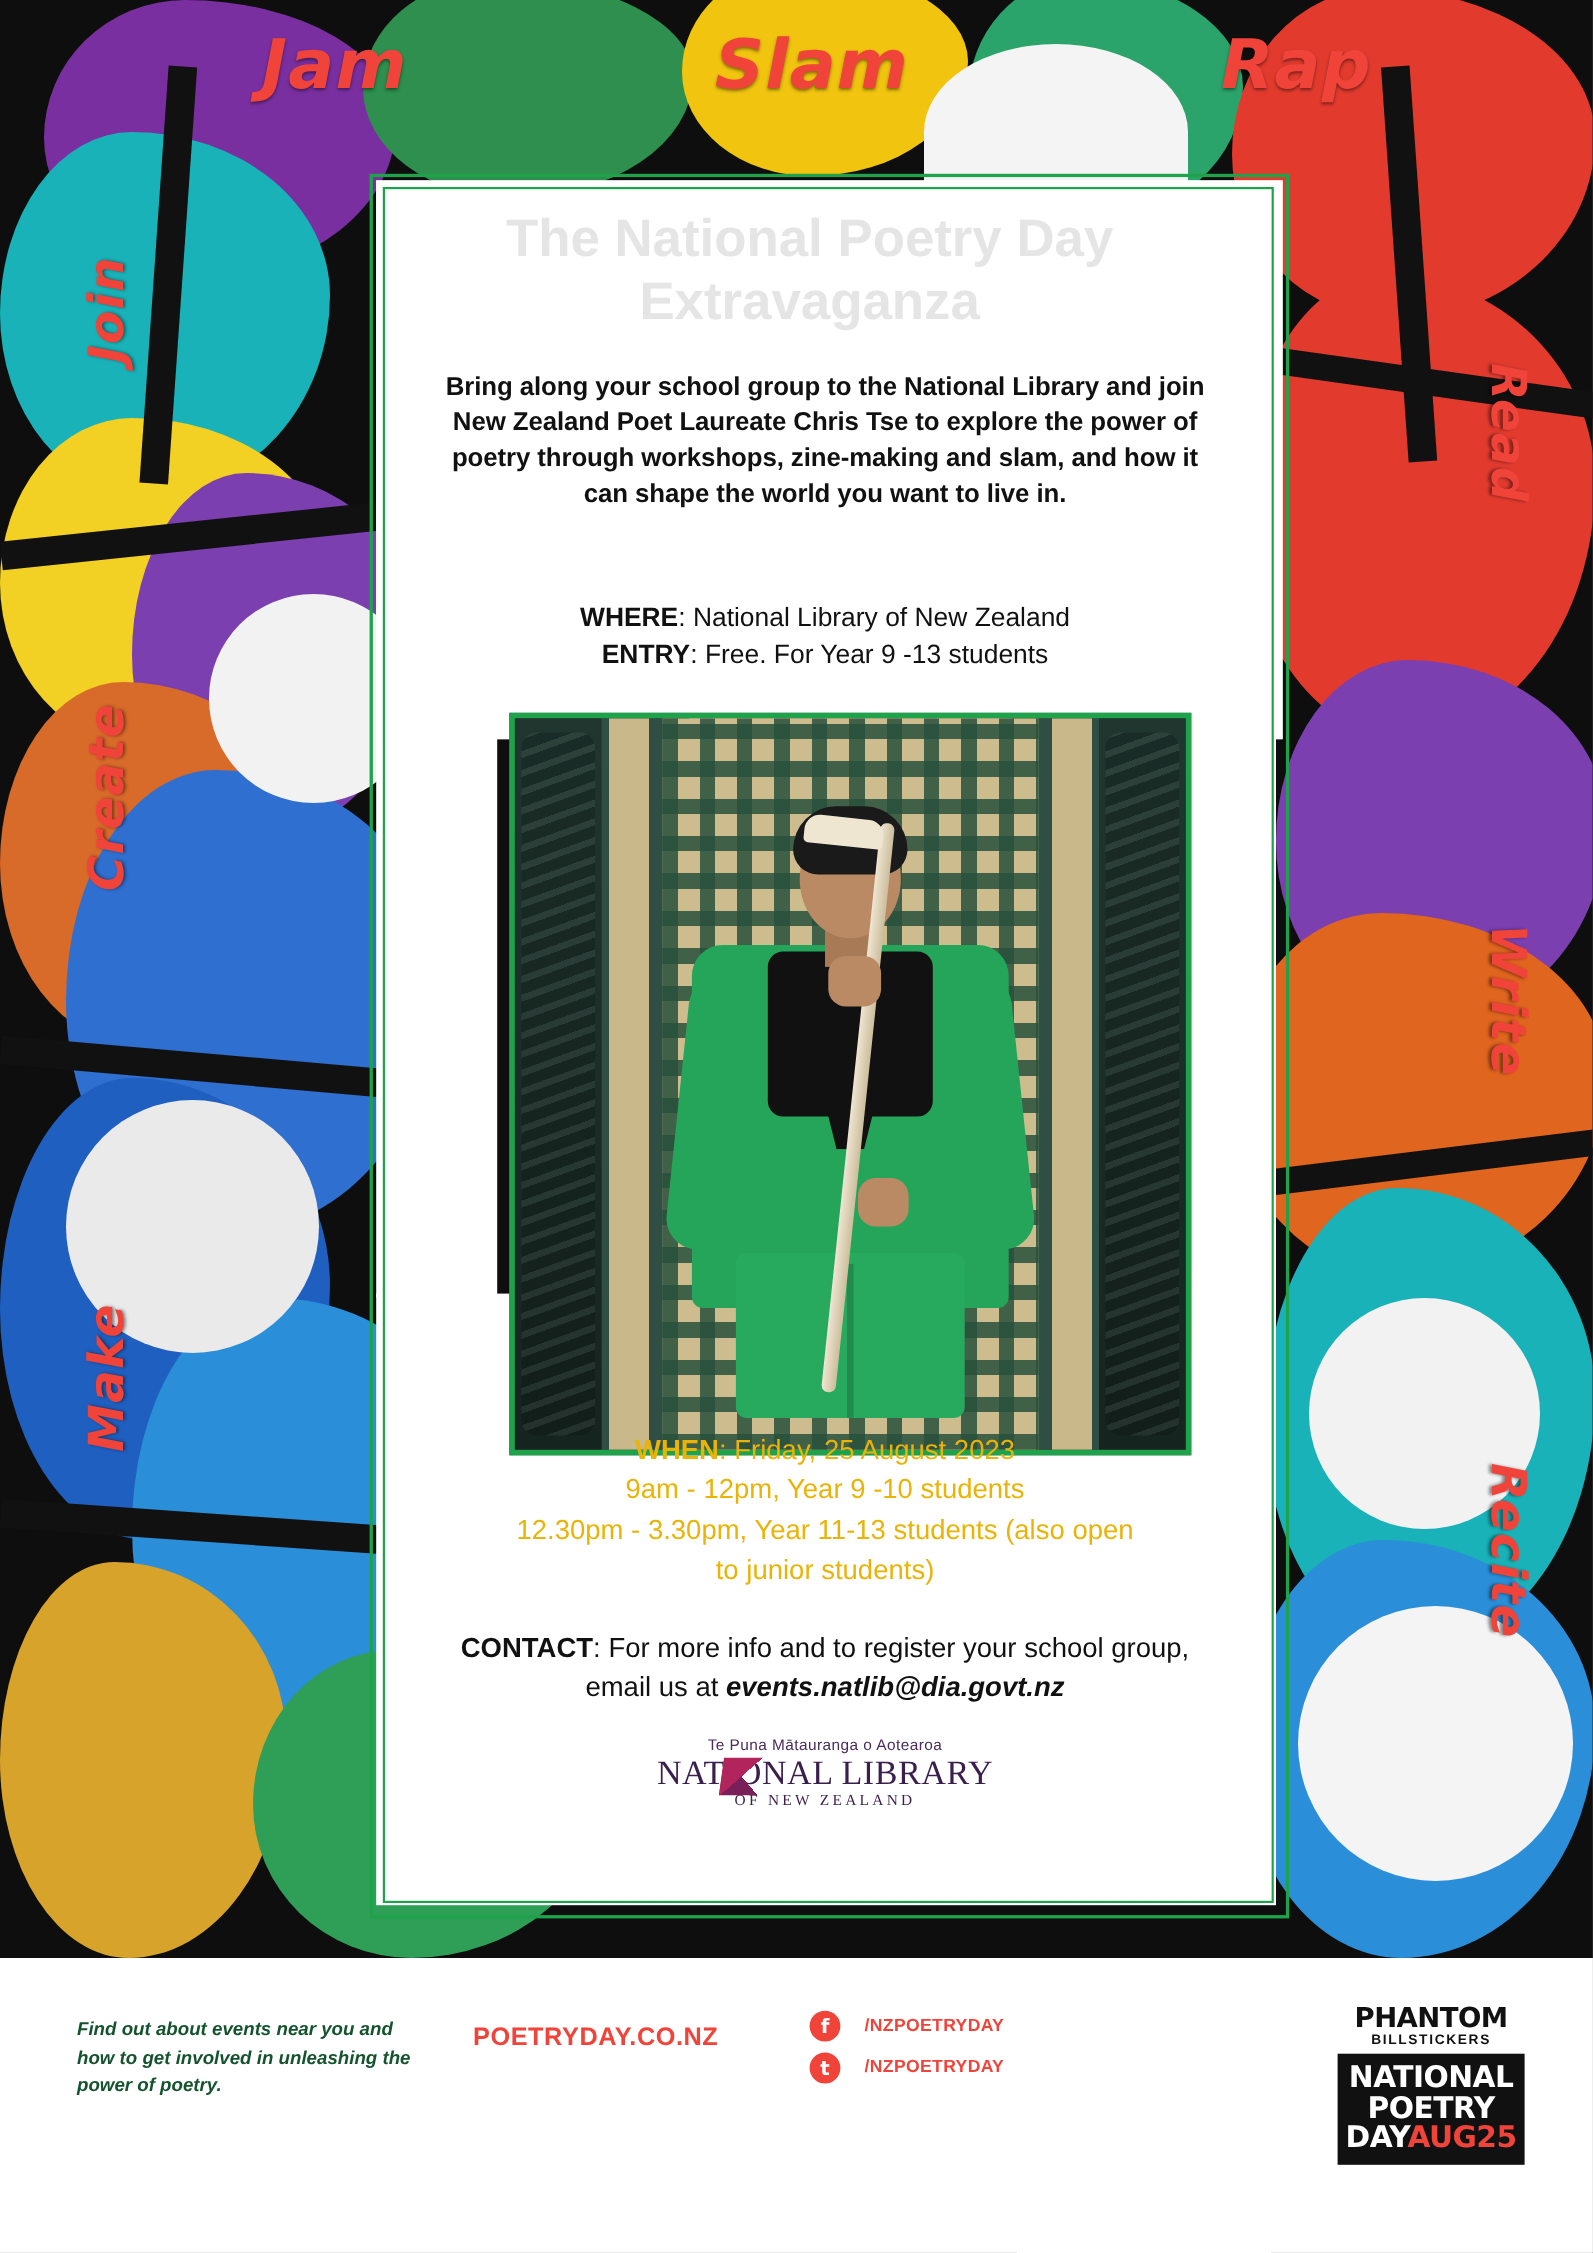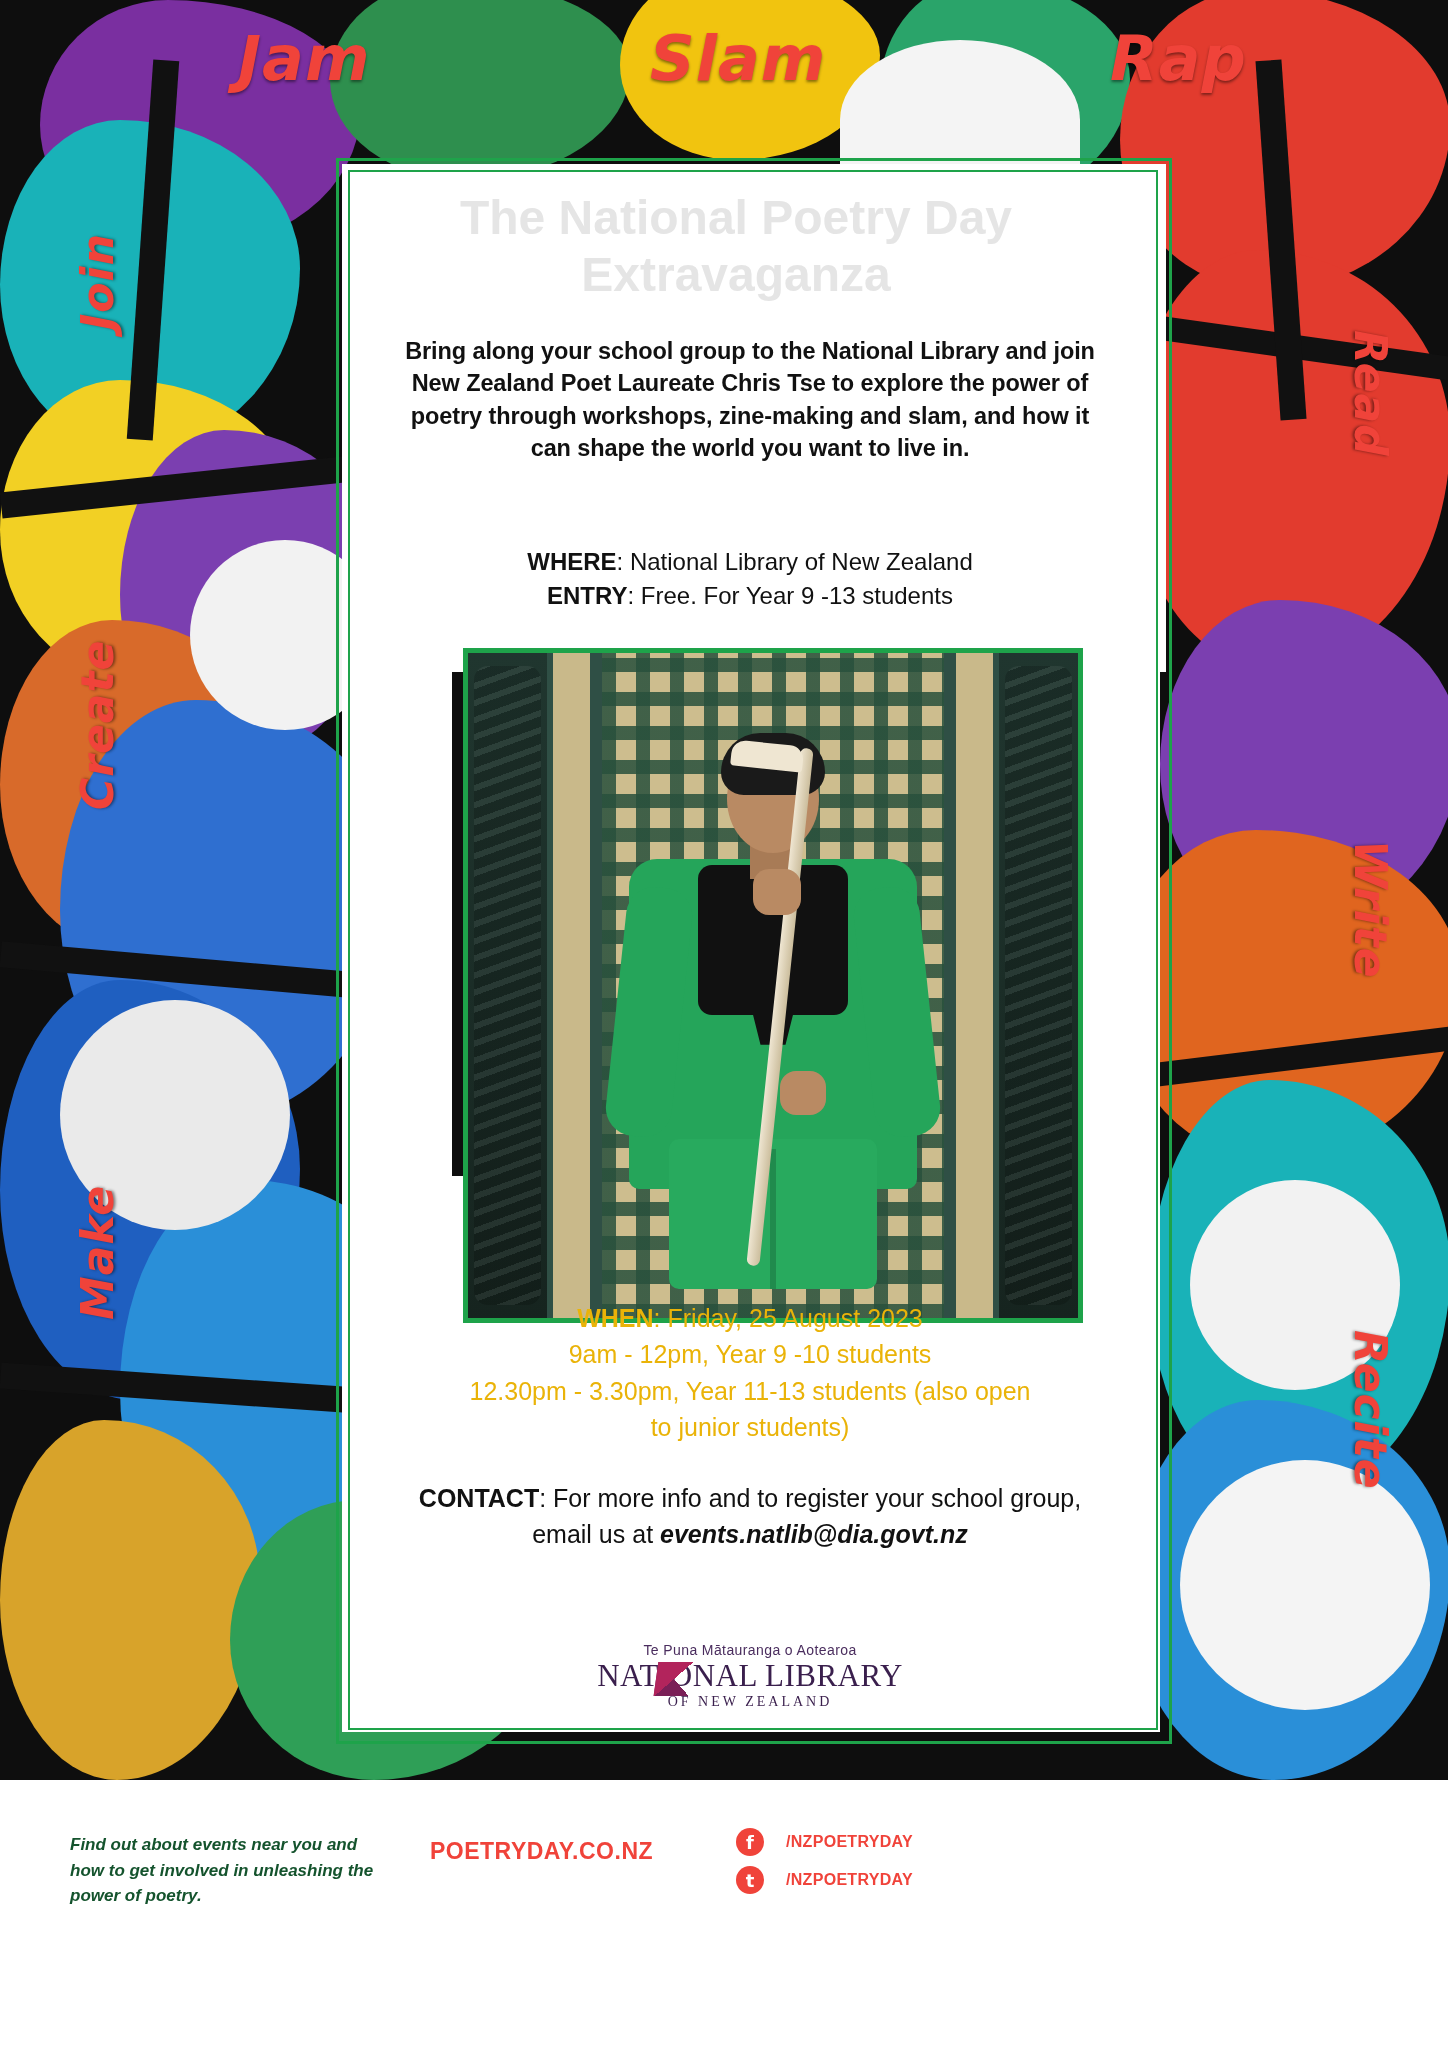--- a/index.html
+++ b/index.html
@@ -151,21 +151,21 @@
     text-align:center;font-size:25px;line-height:1.45;color:#eab308;
   }
   .contact{
     position:absolute;left:392px;top:1480px;width:716px;
     text-align:center;font-size:25px;line-height:1.45;color:#111;
   }
   .contact .email{font-weight:bold;font-style:italic;}
 
   
   .natlib{
-    position:absolute;left:560px;top:1642px;width:380px;text-align:center;color:#3a1f4d;
+    position:absolute;left:560px;top:1578px;width:380px;text-align:center;color:#3a1f4d;
   }
   .natlib .te{font-size:14px;letter-spacing:.4px;color:#4a2d5e;}
   .natlib .nl{font-size:31px;letter-spacing:.5px;font-family:"Liberation Serif",serif;}
   .natlib .nz{font-size:14px;letter-spacing:3px;font-family:"Liberation Serif",serif;}
   .natlib-mark{
     position:absolute;left:96px;top:20px;width:36px;height:34px;
     background:
       linear-gradient(135deg,#b2245c 0 50%, transparent 50%),
       linear-gradient(45deg,#7a1f57 0 50%, transparent 50%);
     transform:skewX(-8deg);
@@ -326,14 +326,25 @@
     <div class="social-row">
       <div class="social-icon">f</div>
       <div class="social-label">/NZPOETRYDAY</div>
     </div>
     <div class="social-row">
       <div class="social-icon">t</div>
       <div class="social-label">/NZPOETRYDAY</div>
     </div>
   </div>
 
+  <div class="phantom">
+    <div class="ph-name">PHANTOM</div>
+    <div class="ph-sub">BILLSTICKERS</div>
+    <div class="npd-box">
+      <div class="npd-line">NATIONAL</div>
+      <div class="npd-line">POETRY</div>
+      <div class="npd-line">
+        <span>DAY</span><span class="npd-aug">AUG25</span>
+      </div>
+    </div>
+  </div>
 
 </div>
 
 </body></html>

